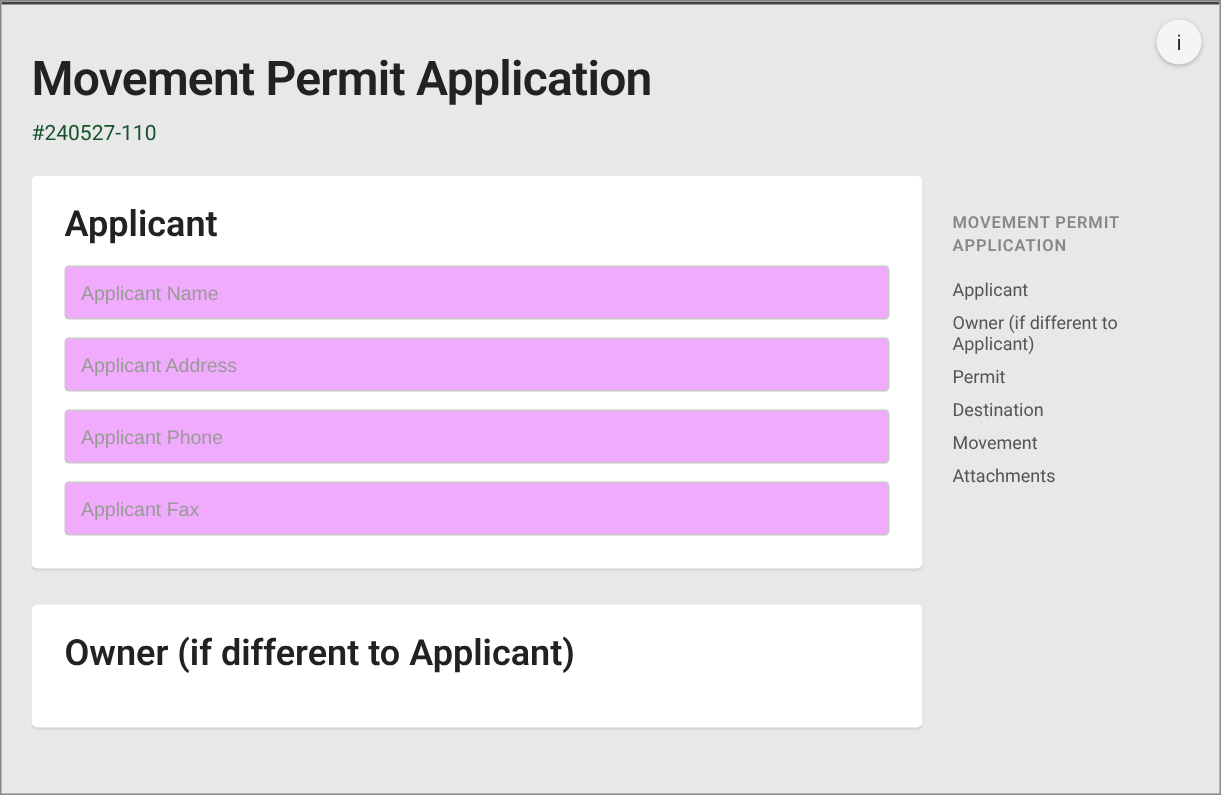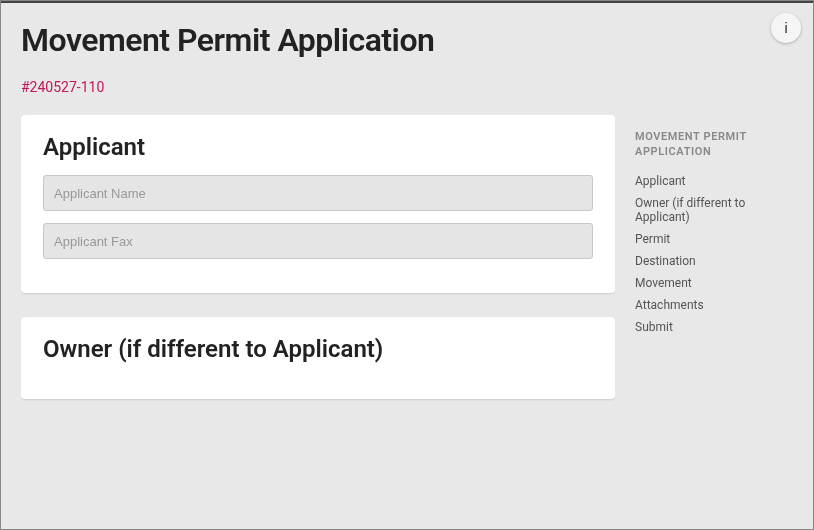--- a/index.html
+++ b/index.html
@@ -1,29 +1,29 @@
 <!DOCTYPE html>
 <html><head>
 <meta charset="utf-8">
 <style>
   * { box-sizing: border-box; margin: 0; padding: 0; }
   html, body { width: 814px; height: 530px; overflow: hidden; font-family: -apple-system, BlinkMacSystemFont, "Segoe UI", Roboto, Arial, sans-serif; }
   body { background: #e8e8e8; border: 1px solid #888; position: relative; }
   .topbar { height: 2px; background: #444; }
-  .container { padding: 18px 20px 0 20px; display: flex; gap: 20px; height: calc(100% - 2px); }
+  .container { padding: 30px 20px 0 20px; display: flex; gap: 20px; height: calc(100% - 2px); }
   .main { flex: 0 0 594px; display: flex; flex-direction: column; }
   .header { margin-bottom: 20px; position: relative; }
   .title { font-size: 32px; font-weight: 600; color: #222; letter-spacing: -0.5px; }
-  .refno { font-size: 14px; color: #be185d; margin-top: 20px; }
+  .refno { font-size: 14px; color: #14532d; margin-top: 10px; }
   .info-btn { position: absolute; top: 12px; right: 12px; width: 30px; height: 30px; border-radius: 50%; background: #f5f5f5; border: none; box-shadow: 0 1px 3px rgba(0,0,0,0.25); display: flex; align-items: center; justify-content: center; cursor: pointer; font-size: 14px; color: #222; }
   .card-scroll { overflow-y: auto; flex: 1; padding-bottom: 20px; }
   .card { background: #fff; border-radius: 4px; box-shadow: 0 1px 2px rgba(0,0,0,0.12); padding: 18px 22px 22px 22px; margin-bottom: 24px; }
   .card h2 { font-size: 24px; font-weight: 600; color: #222; margin-bottom: 14px; }
   .field { margin-bottom: 12px; }
-  .field input { width: 100%; height: 36px; border: 1px solid #c8c8c8; border-radius: 3px; padding: 0 10px; font-size: 13px; color: #333; background: #e5e5e5; }
+  .field input { width: 100%; height: 36px; border: 1px solid #c8c8c8; border-radius: 3px; padding: 0 10px; font-size: 13px; color: #333; background: #f0abfc; }
   .field input::placeholder { color: #999; }
   .sidebar { flex: 1; padding-top: 108px; }
   .side-title { font-size: 11px; font-weight: 600; letter-spacing: 0.6px; color: #888; text-transform: uppercase; line-height: 1.4; margin-bottom: 10px; }
   .side-link { display: block; font-size: 12px; color: #555; padding: 4px 0; text-decoration: none; cursor: pointer; }
 </style>
 </head>
 <body>
 
 <div class="topbar"></div>
 
@@ -37,35 +37,36 @@
     <div class="header">
       <h1 class="title">Movement Permit Application</h1>
       <div class="refno">#240527-110</div>
     </div>
 
     <div class="card-scroll">
 
       <div class="card">
         <h2>Applicant</h2>
         <div class="field"><input type="text" placeholder="Applicant Name" style=""></div>
-        <div class="field" style="margin-bottom:12px"><input type="text" placeholder="Applicant Fax" style=""></div>
+        <div class="field"><input type="text" placeholder="Applicant Address" style=""></div>
+        <div class="field"><input type="text" placeholder="Applicant Phone" style=""></div>
+        <div class="field" style="margin-bottom:0"><input type="text" placeholder="Applicant Fax" style=""></div>
       </div>
 
       <div class="card">
         <h2>Owner (if different to Applicant)</h2>
 
       </div>
 
     </div>
   </div>
 
   <div class="sidebar">
     <div class="side-title">MOVEMENT PERMIT APPLICATION</div>
     <a class="side-link">Applicant</a>
     <a class="side-link">Owner (if different to Applicant)</a>
     <a class="side-link">Permit</a>
     <a class="side-link">Destination</a>
     <a class="side-link">Movement</a>
     <a class="side-link">Attachments</a>
-    <a class="side-link">Submit</a>
   </div>
 
 </div>
 
 </body></html>

